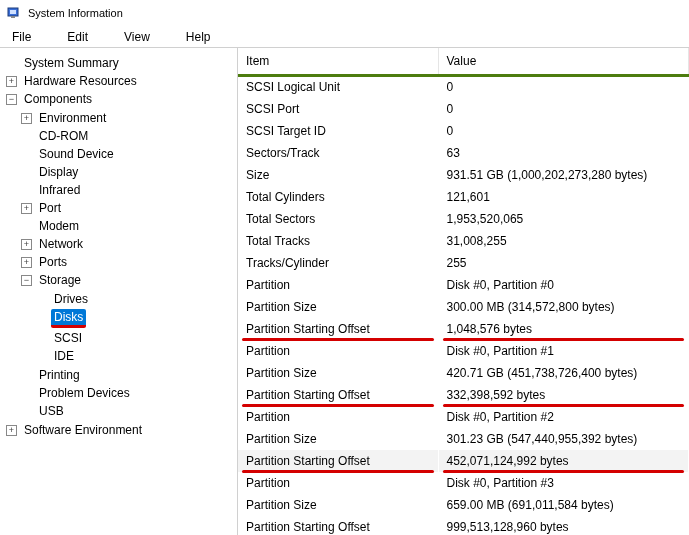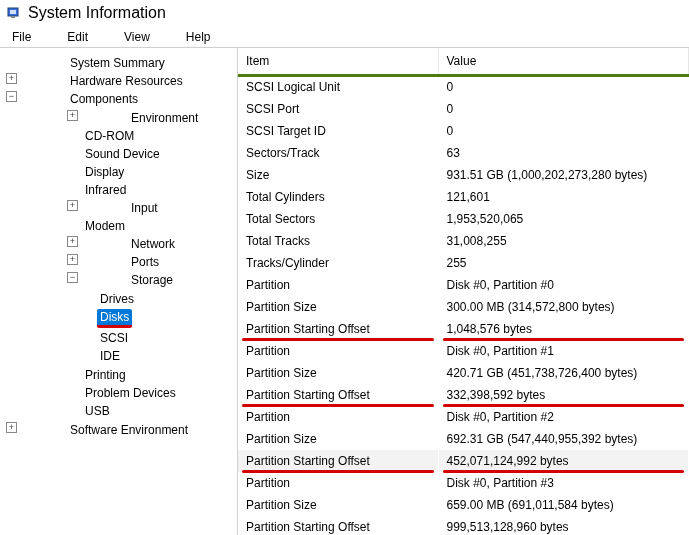--- a/index.html
+++ b/index.html
@@ -1,26 +1,26 @@
 <!DOCTYPE html>
 <html><head>
 <meta charset="utf-8">
 <style>
 * { box-sizing: border-box; margin: 0; padding: 0; font-family: "Segoe UI", Tahoma, sans-serif; font-size: 12px; }
 body { background: #fff; color: #000; width: 689px; height: 535px; overflow: hidden; }
 .titlebar { display: flex; align-items: center; padding: 4px 6px; height: 26px; background: #fff; }
 .titlebar .icon { width: 16px; height: 16px; margin-right: 6px; display: inline-flex; align-items: center; justify-content: center; }
-.titlebar .title { font-size: 16px; }
+.titlebar .title { font-size: 11px; }
 .menubar { display: flex; gap: 20px; padding: 2px 4px; border-bottom: 1px solid #d0d0d0; height: 22px; align-items: center; }
 .menubar .menu-item { padding: 1px 8px; cursor: default; }
 .body { display: flex; height: calc(535px - 26px - 22px); }
 .tree-pane { width: 238px; border-right: 1px solid #d0d0d0; padding: 6px 2px 6px 6px; overflow: auto; }
 .tree ul { list-style: none; padding-left: 0; }
 .tree li { position: relative; padding: 1px 0; }
-.tree .row { display: flex; align-items: flex-start; gap: 46px; }
+.tree .row { display: flex; align-items: center; }
 .tree .label { padding: 1px 3px; white-space: nowrap; }
 .tree .sel .label { background: #0078d7; color: #fff; }
 .tree .underline { border-bottom: 3px solid #d40000; border-radius: 2px; }
 .expander { width: 11px; height: 11px; border: 1px solid #888; margin-right: 4px; display: inline-flex; align-items: center; justify-content: center; font-size: 9px; line-height: 9px; color: #444; background: #fff; cursor: default; }
 .expander.empty { width: 11px; border: none; background: transparent; }
 .indent { display: inline-block; }
 .list-pane { flex: 1; overflow: auto; }
 table.kv { border-collapse: collapse; width: 100%; }
 table.kv th { text-align: left; font-weight: normal; padding: 6px 8px; border-bottom: 3px solid #4d7c0f; border-right: 1px solid #e5e5e5; color: #000; position: sticky; top: 0; background: #fff; }
 table.kv td { padding: 3px 8px; border-right: 1px solid transparent; vertical-align: middle; height: 22px; }
@@ -103,21 +103,21 @@
             <li>
                 <div class="row">
                   <span class="indent" style="width:30px"></span>
                   <span class="label">Infrared</span>
                 </div>
               </li>
             <li>
                 <div class="row">
                   <span class="indent" style="width:15px"></span>
                   <span class="expander">+</span>
-                  <span class="label">Input</span>
+                  <span class="label">Port</span>
                 </div>
               </li>
             <li>
                 <div class="row">
                   <span class="indent" style="width:30px"></span>
                   <span class="label">Modem</span>
                 </div>
               </li>
             <li>
                 <div class="row">
@@ -266,21 +266,21 @@
           <tr>
             <td class="col-item under-red">Partition Starting Offset</td>
             <td class="under-red">332,398,592 bytes</td>
           </tr>
           <tr>
             <td class="col-item">Partition</td>
             <td class="">Disk #0, Partition #2</td>
           </tr>
           <tr>
             <td class="col-item">Partition Size</td>
-            <td class="">692.31 GB (547,440,955,392 bytes)</td>
+            <td class="">301.23 GB (547,440,955,392 bytes)</td>
           </tr>
           <tr class="hover">
             <td class="col-item under-red">Partition Starting Offset</td>
             <td class="under-red">452,071,124,992 bytes</td>
           </tr>
           <tr>
             <td class="col-item">Partition</td>
             <td class="">Disk #0, Partition #3</td>
           </tr>
           <tr>

